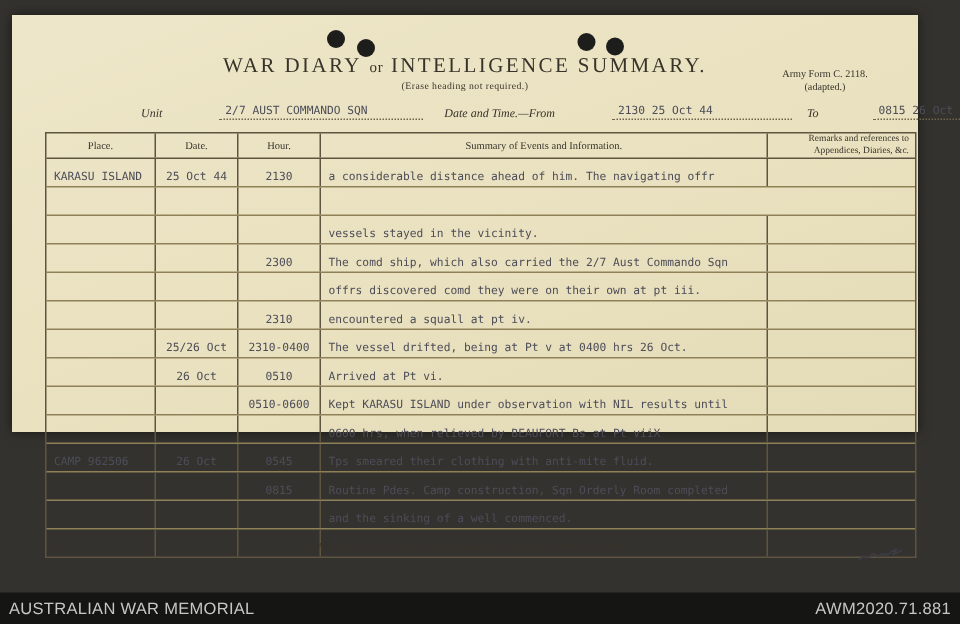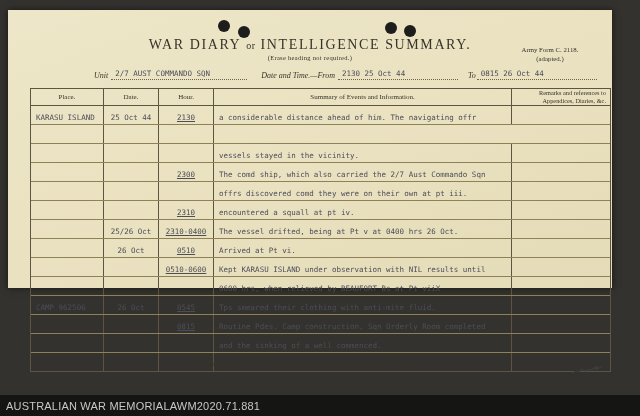--- a/index.html
+++ b/index.html
@@ -22,21 +22,21 @@
   .title-block { position:absolute; top:27px; left:0; width:100%; text-align:center; color:#38332a; }
   .title-main { font-size:14px; letter-spacing:1.6px; white-space:nowrap; }
   .title-or { font-size:10px; letter-spacing:.5px; margin:0 5px; }
   .title-note { font-size:6.5px; letter-spacing:.3px; margin-top:1px; }
 
   .form-number { position:absolute; top:35px; right:16px; width:92px; text-align:center;
     font-size:6.8px; line-height:1.35; color:#38332a; }
 
   .unit-line { position:absolute; top:59px; left:86px; display:flex; align-items:flex-end; color:#38332a; }
   .plabel { font-style:italic; font-size:8px; white-space:nowrap; padding:0 3px 0 0; }
-  .typed { font-family:"DejaVu Sans Mono", monospace; font-size:7.5px; color:#4d4d58; white-space:nowrap; }
+  .typed { font-family:"DejaVu Sans Mono", monospace; font-size:7.5px; color:#4d4d58; white-space:nowrap;margin-left:35px; }
   .field { border-bottom:1px dotted #6f654a; display:inline-block; padding:0 4px 1px 4px; }
   .f-unit { width:128px; margin-right:14px; }
   .f-from { width:112px; margin-right:6px; }
   .f-to   { width:112px; }
   .lab-dt { margin-left:0; }
   .lab-to { margin-left:4px; padding-right:1px; }
 
   .table { position:absolute; left:22px; top:78px; width:581px;
     border:1px solid #5e5540; box-sizing:border-box; background:transparent; }
   .thead { display:flex; height:16px; border-bottom:1px solid #5e5540;
@@ -46,33 +46,33 @@
   .th:last-child { border-right:none; }
   .trow { display:flex; height:18px; border-bottom:1px solid #8e8158; }
   .trow:last-child { border-bottom:none; }
   .c { display:flex; align-items:flex-end; box-sizing:border-box;
     font-family:"DejaVu Sans Mono", monospace; font-size:7.5px; color:#4d4d58;
     white-space:nowrap; padding-bottom:2px;
     border-right:1px solid #5e5540; }
   .c:last-child { border-right:none; }
   .w-place { width:73px; } .c.w-place { padding-left:5px; }
   .w-date { width:55px; } .c.w-date { justify-content:center; }
-  .w-hour { width:55px; } .c.w-hour { justify-content:center;text-decoration:underline; }
+  .w-hour { width:55px; } .c.w-hour { justify-content:center; }
   .w-summary { width:298px; } .c.w-summary { padding-left:5px; position:relative; z-index:2; overflow:visible; }
   .w-remarks { flex:1; }
   .th.w-remarks { font-size:6.3px; line-height:1.2; padding:0 4px; }
 
   .footnote { position:absolute; left:26px; top:352px; font-size:6.5px; color:#38332a; }
   .printer { position:absolute; top:352px; left:0; width:100%; text-align:center;
     font-size:6px; letter-spacing:.4px; color:#38332a; }
   .mark { position:absolute; right:8px; top:352px; }
 
   .caption {
     position:absolute; left:0; right:0; bottom:0; height:21px; background:#151514;
-    display:flex; justify-content:flex-start; align-items:center; padding:0 6px;
+    display:flex; justify-content:space-between; align-items:center; padding:0 6px;
     font-family:"Liberation Sans", sans-serif; font-size:11px; color:#c7c7c7; letter-spacing:.2px;
   }
 </style>
 </head>
 <body>
 
 <div class="paper">
 
   <span class="hole h1"></span>
   <span class="hole h2"></span>

